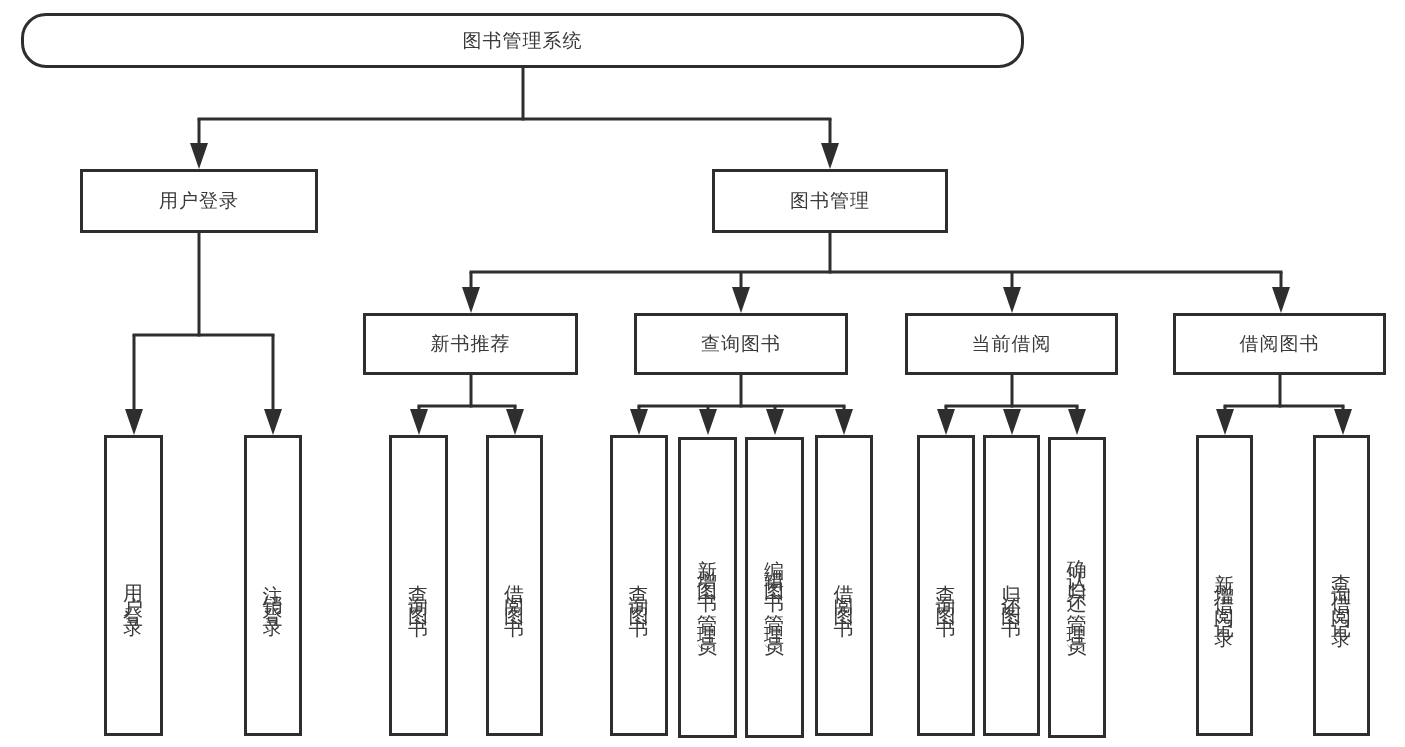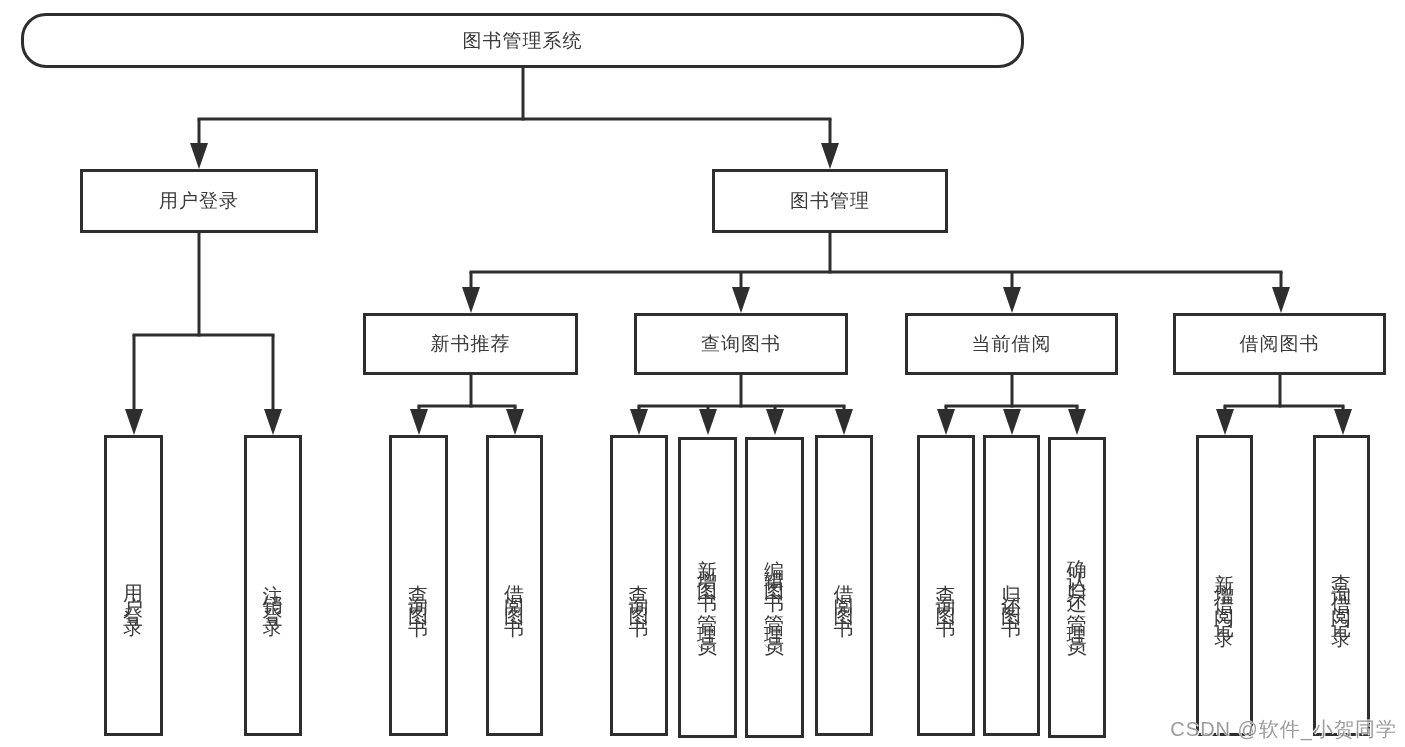--- a/index.html
+++ b/index.html
@@ -164,15 +164,14 @@
     <span class="vlbl">确认归还（管理员）</span>
   </div>
 
   <div class="node v" style="left:1196px; top:435px; width:57px; height:301px;">
     <span class="vlbl">新增借阅记录</span>
   </div>
   <div class="node v" style="left:1313px; top:435px; width:57px; height:301px;">
     <span class="vlbl">查询借阅记录</span>
   </div>
 
-  <div class="watermark">CSDN @软件_小贺同学</div>
 
 </div>
 
 </body></html>

